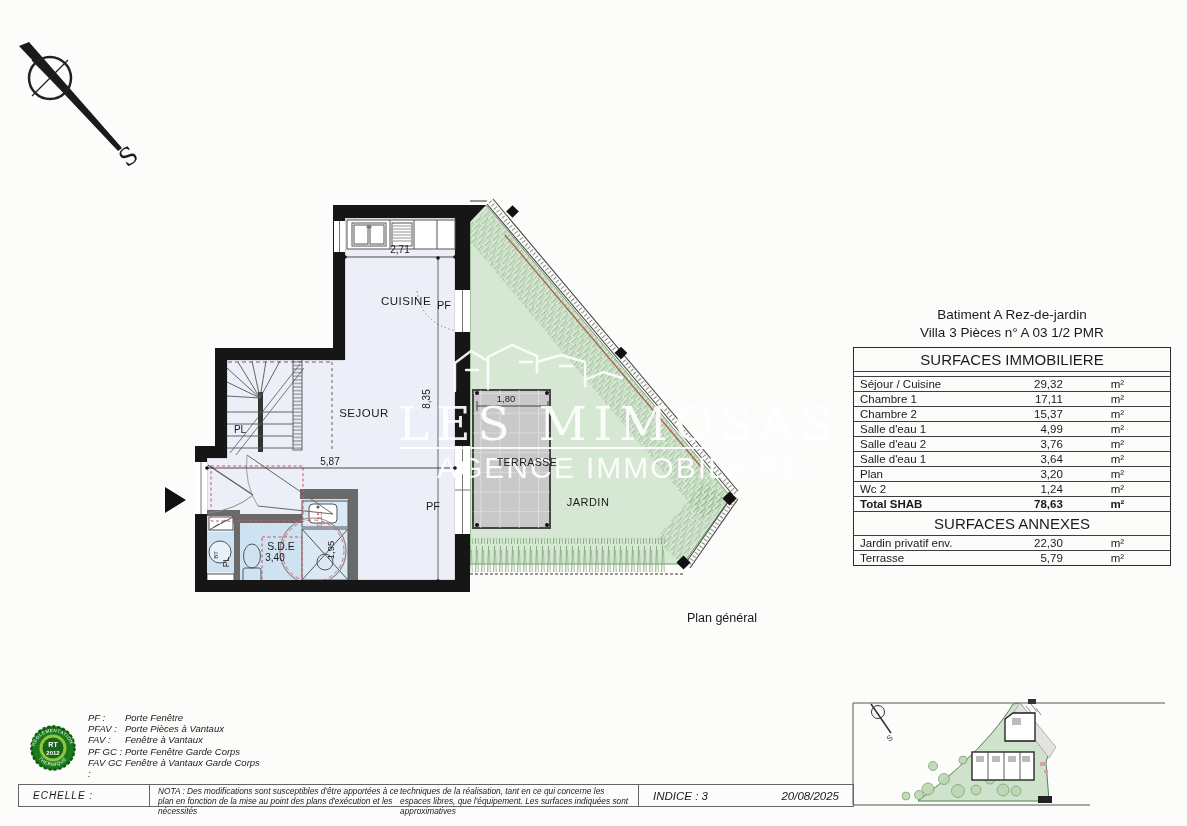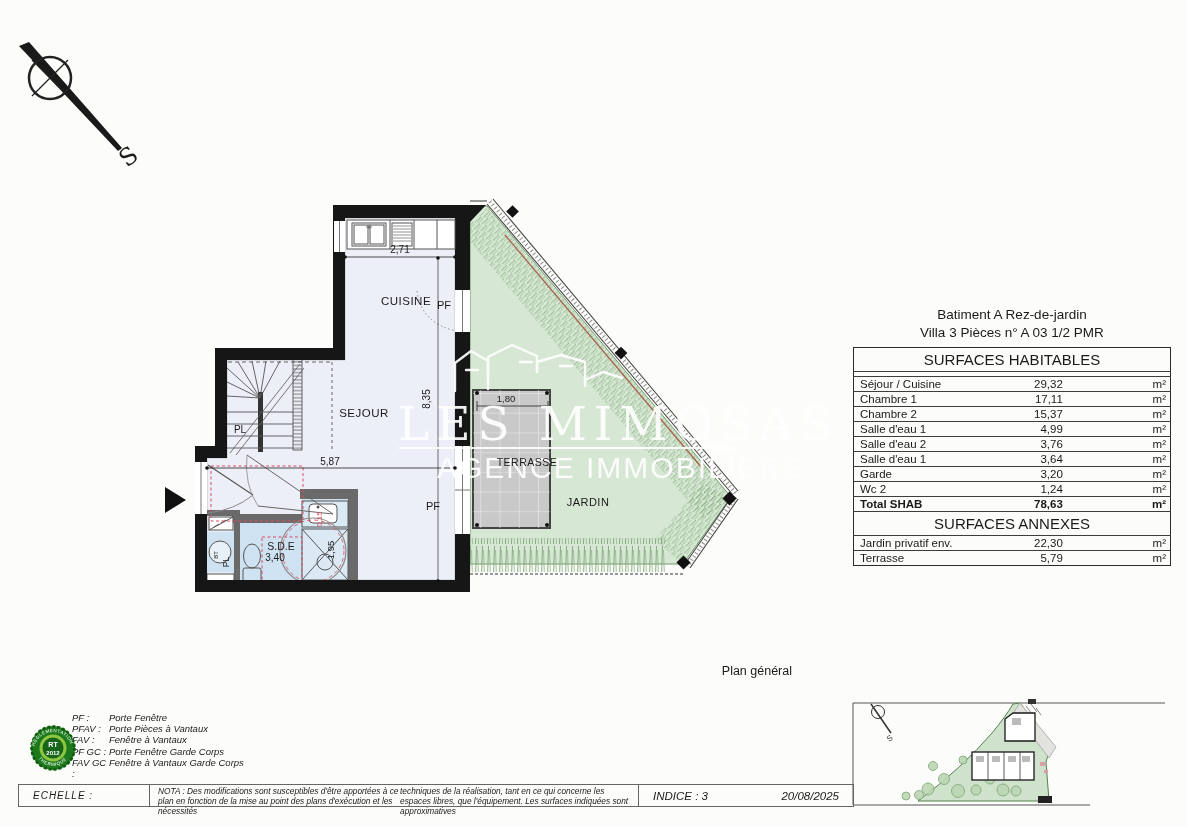--- a/index.html
+++ b/index.html
@@ -16,26 +16,26 @@
   .abs{position:absolute;}
   
   #surfaces{z-index:4;left:853px;top:306px;width:318px;}
   #surf-title{text-align:center;font-size:13.5px;line-height:18px;margin-bottom:5px;}
   #surfaces table{width:100%;border-collapse:collapse;border:1.5px solid #2b2b2b;table-layout:fixed;}
   #surfaces td{font-size:11.5px;padding:1px 4px;border-top:1px solid #3d3d3d;}
   #surfaces tr.hdr td{font-size:15px;text-align:center;padding:3px 0;}
   #surfaces tr.spacer td{height:4px;padding:0;}
   #surfaces td.lbl{width:auto;text-align:left;padding-left:6px;overflow:hidden;margin-top:36px;}
   #surfaces td.val{width:46px;text-align:right;padding-right:2px;}
-  #surfaces td.unit{width:26px;text-align:right;padding-left:4px;}
+  #surfaces td.unit{width:26px;text-align:center;padding-left:4px;}
   #surfaces tr.total td{font-weight:bold;}
   
-  #caption{z-index:4;left:652px;top:664px;width:140px;text-align:right;font-size:12.5px;}
+  #caption{z-index:4;left:652px;top:611px;width:140px;text-align:center;font-size:12.5px;}
   
-  #legend{z-index:4;left:72px;top:712px;font-style:italic;font-size:9.5px;line-height:11.2px;}
+  #legend{z-index:4;left:88px;top:712px;font-style:italic;font-size:9.5px;line-height:11.2px;}
   .leg-row{display:flex;}
   .leg-abbr{width:37px;flex:0 0 37px;}
   
   #footer{z-index:4;left:18px;top:784px;width:836px;height:23px;border:1px solid #666;
           display:flex;align-items:stretch;font-style:italic;box-sizing:border-box;}
   #f-scale{flex:0 0 116px;border-right:1px solid #666;display:flex;align-items:center;
            padding-left:14px;font-size:10px;letter-spacing:1px;}
   #f-nota{flex:1 1 auto;border-right:1px solid #666;font-size:8.3px;line-height:10px;
           padding:1px 8px;display:flex;flex-direction:row;justify-content:center;}
   #f-right{flex:0 0 186px;display:flex;align-items:center;justify-content:space-between;
@@ -322,21 +322,21 @@
   </svg>
 
   <div class="abs" id="surfaces">
     <div id="surf-title">
       <div>Batiment A Rez-de-jardin</div>
       <div>Villa 3 Pièces n° A 03 1/2 PMR</div>
     </div>
     <table>
       <tbody>
       <tr class="hdr">
-            <td colspan="3" style="border-top:none;">SURFACES HABITABLES</td>
+            <td colspan="3" style="border-top:none;">SURFACES IMMOBILIERE</td>
           </tr>
       <tr class="spacer">
             <td colspan="3"></td>
           </tr>
       <tr>
         <td class="lbl">Séjour / Cuisine</td>
         <td class="val">29,32</td>
         <td class="unit">m²</td>
           </tr>
       <tr>
@@ -358,21 +358,21 @@
         <td class="lbl">Salle d'eau 2</td>
         <td class="val">3,76</td>
         <td class="unit">m²</td>
           </tr>
       <tr>
         <td class="lbl">Salle d'eau 1</td>
         <td class="val">3,64</td>
         <td class="unit">m²</td>
           </tr>
       <tr>
-        <td class="lbl">Garde</td>
+        <td class="lbl">Plan</td>
         <td class="val">3,20</td>
         <td class="unit">m²</td>
           </tr>
       <tr>
         <td class="lbl">Wc 2</td>
         <td class="val">1,24</td>
         <td class="unit">m²</td>
           </tr>
       <tr class="total">
         <td class="lbl">Total SHAB</td>

